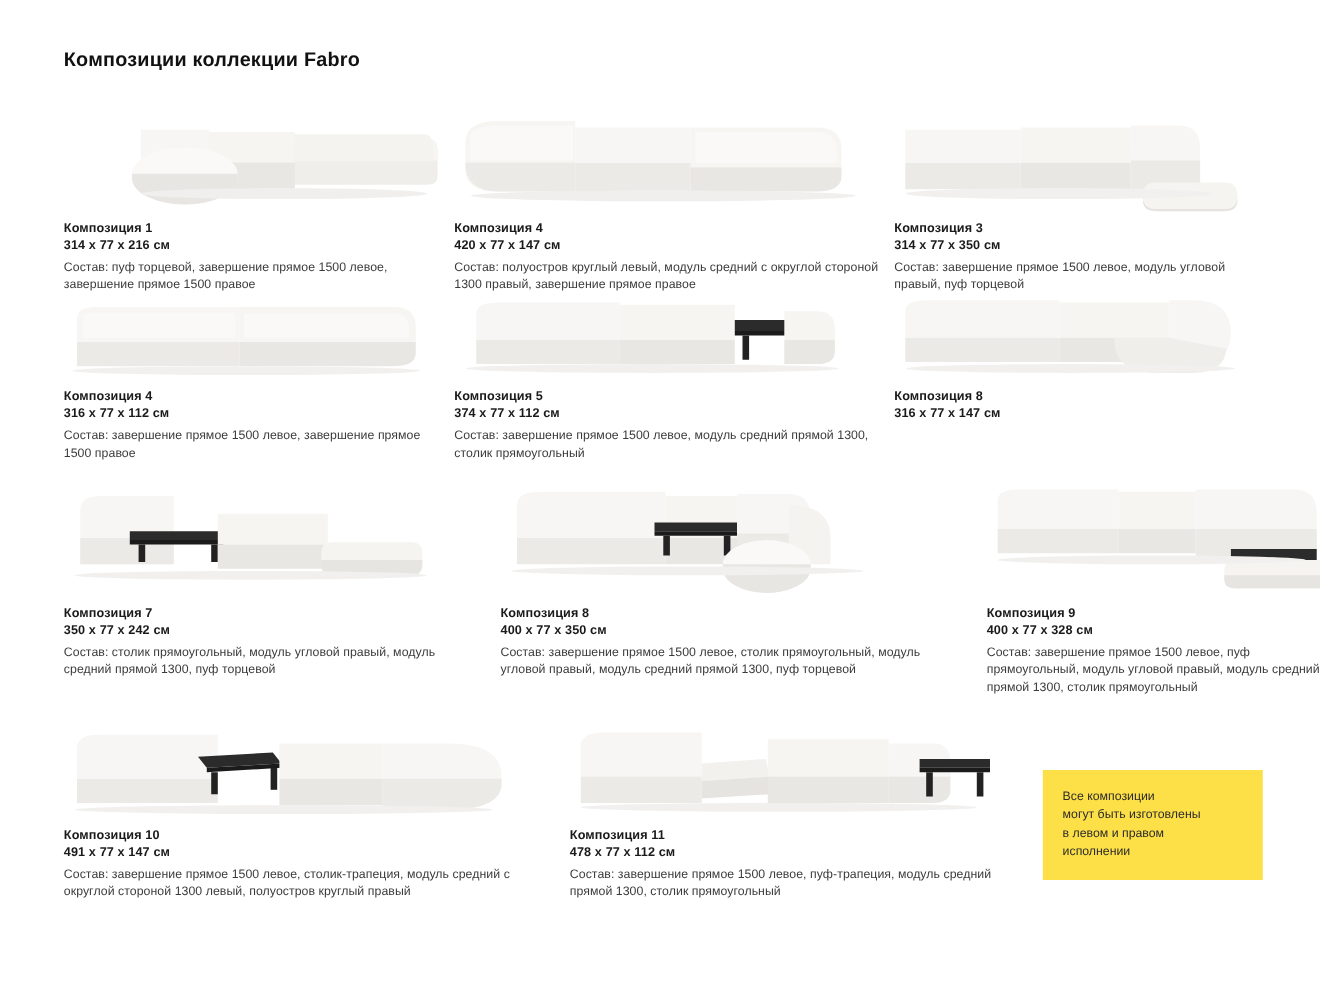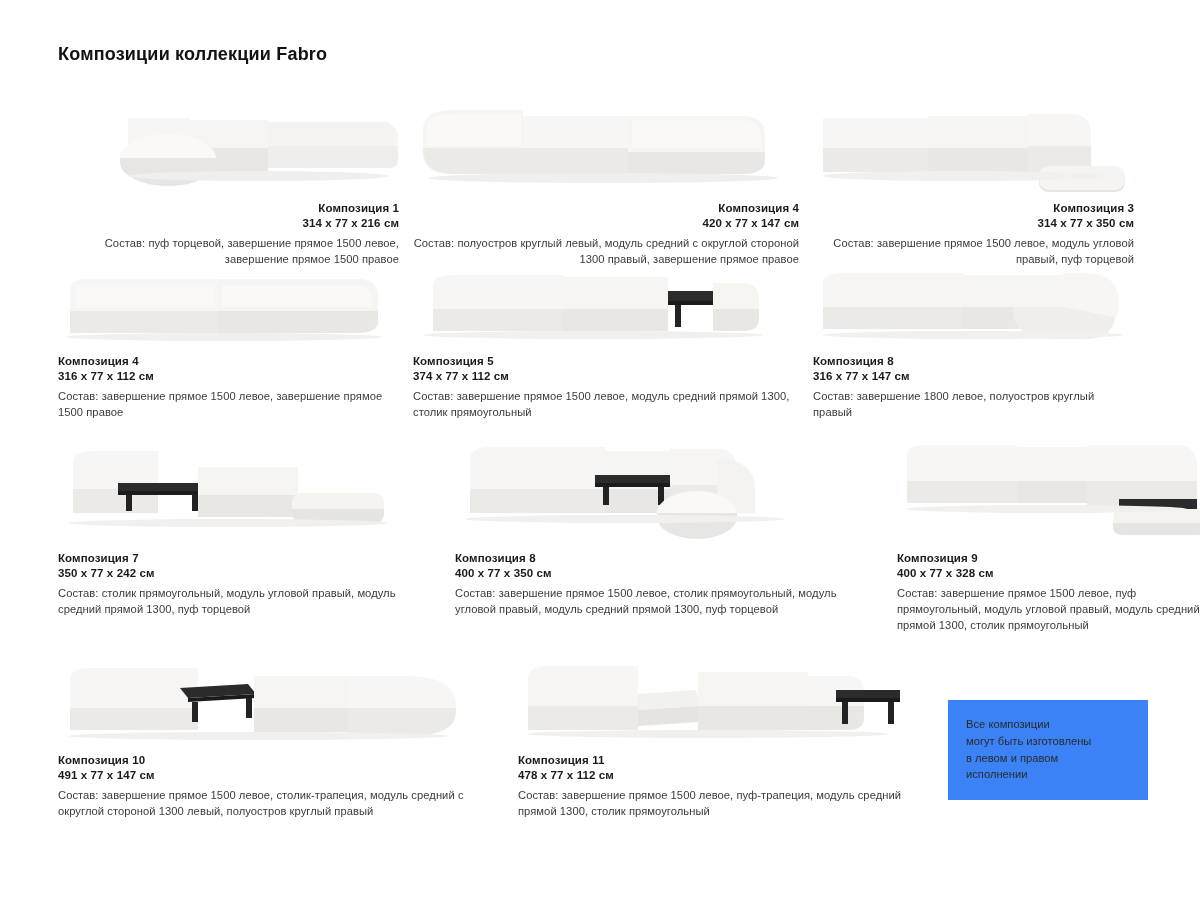--- a/index.html
+++ b/index.html
@@ -75,31 +75,31 @@
     line-height: 1.45;
     margin-top: 6px;
     letter-spacing: 0.05px;
   }
   .note-box {
     position: absolute;
     left: 948px;
     top: 700px;
     width: 200px;
     height: 100px;
-    background: #3b82f6;
+    background: #fde047;
     box-sizing: border-box;
     padding: 16px 16px 0 18px;
   }
   .note-text {
     font-size: 11.2px;
     line-height: 1.5;
     color: #2b2b2b;
   }
   
-  .r1 { position: absolute; top: 0px; left: 0; text-align: right; }
+  .r1 { position: absolute; top: 0px; left: 0; }
   .r2 { position: absolute; top: 173px; left: 0; }
   .r3 { position: absolute; top: 345px; left: 0; gap: 42px; }
   .r4 { position: absolute; top: 562px; left: 0; }
 </style>
 </head>
 <body>
 
 <div class="page">
 
   <div class="page-title">Композиции  коллекции Fabro</div>
@@ -244,21 +244,20 @@
               <path d="M150,46 L250,46 L250,68 L150,68 Z" fill="#e9e7e3"></path>
 
               <path d="M250,12 L272,12 Q306,12 306,42 Q306,70 272,70 L250,70 Z" fill="#f7f6f4"></path>
               <path d="M200,48 Q200,78 240,78 L272,78 Q300,78 302,56 L250,46 L200,46 Z" fill="#efeeea"></path>
               <ellipse cx="160" cy="74" rx="150" ry="4" fill="#f1f0ee"></ellipse>
             </g>
           </svg>
         </div>
         <div class="caption-name">Композиция 8</div>
         <div class="caption-dims">316 x 77 x 147 см</div>
-        <div class="caption-desc">Состав: завершение  1800 левое, полуостров круглый правый</div>
       </div>
     </div>
 
     <div class="row r3">
 
       <div class="cell c1">
         <div class="figure">
           <svg width="340" height="115" viewBox="0 0 340 115">
             <g>
 

